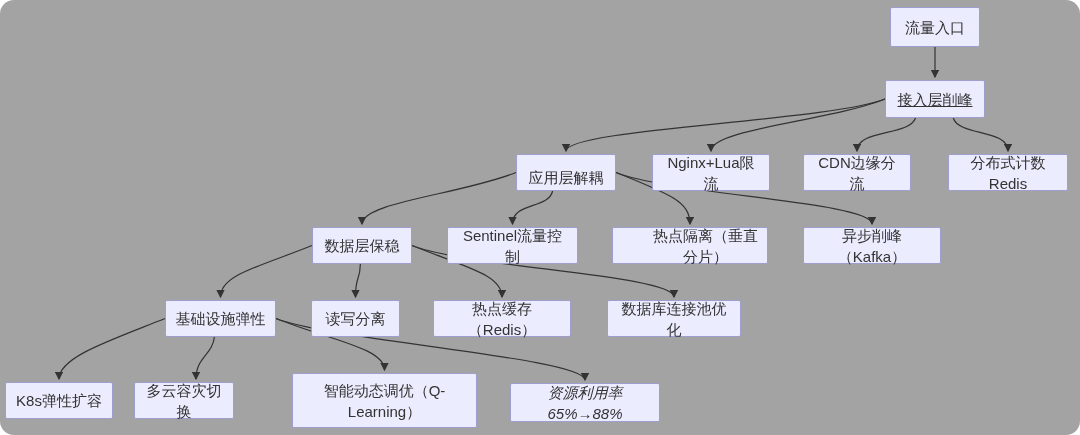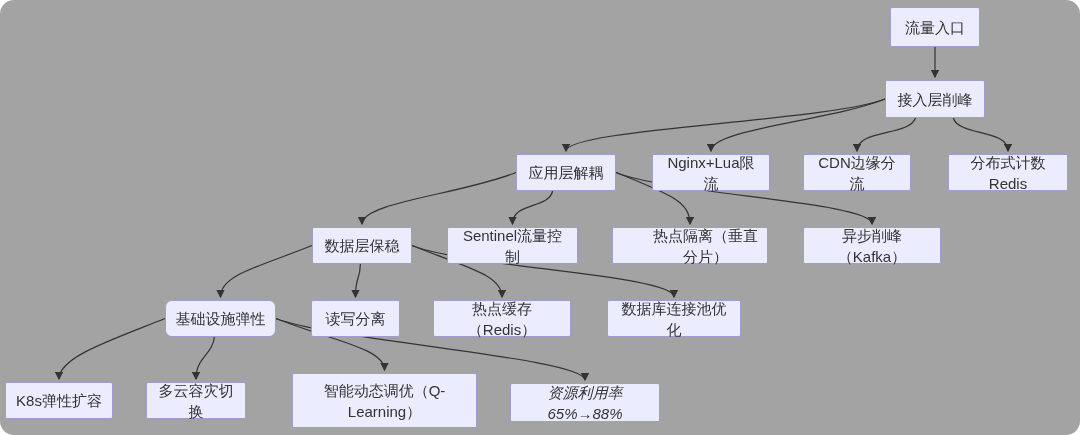--- a/index.html
+++ b/index.html
@@ -66,25 +66,25 @@
       <path d="M 412 245.5 C 467 267.5, 674 275, 674 297" class="edge" marker-end="url(#arrowhead)"></path>
       <path d="M 165 318.5 C 110 340.5, 59 357, 59 379" class="edge" marker-end="url(#arrowhead)"></path>
       <path d="M 214.375 337 C 212.5375 355, 196 357, 196 379" class="edge" marker-end="url(#arrowhead)"></path>
       <path d="M 276 318.5 C 331 340.5, 384.5 348, 384.5 370" class="edge" marker-end="url(#arrowhead)"></path>
       <path d="M 276 318.5 C 331 340.5, 585 358, 585 380" class="edge" marker-end="url(#arrowhead)"></path>
     </svg>
 
   <div class="node" style="left:890px; top:7px;  width:90px;  height:40px;">
       <span>流量入口</span>
     </div>
-  <div class="node" style="left:885px; top:80px; width:100px; height:38px;">
+  <div class="node" style="left:885px; top:80px; width:100px; height:38px;text-decoration:underline;">
       <span>接入层削峰</span>
     </div>
 
-  <div class="node" style="left:516px; top:154px; width:100px; height:37px;">
+  <div class="node" style="left:516px; top:154px; width:100px; height:37px;align-items:flex-end;">
       <span>应用层解耦</span>
     </div>
   <div class="node" style="left:652px; top:154px; width:118px; height:37px;">
       <span>Nginx+Lua限流</span>
     </div>
   <div class="node" style="left:803px; top:154px; width:108px; height:37px;">
       <span>CDN边缘分流</span>
     </div>
   <div class="node" style="left:948px; top:154px; width:120px; height:37px;">
       <span>分布式计数Redis</span>
@@ -96,37 +96,37 @@
   <div class="node" style="left:447px; top:227px; width:131px; height:37px;justify-content:center;">
       <span>Sentinel流量控制</span>
     </div>
   <div class="node" style="left:612px; top:227px; width:156px; height:37px;padding-left:39px;">
       <span>热点隔离（垂直分片）</span>
     </div>
   <div class="node" style="left:803px; top:227px; width:138px; height:37px;">
       <span>异步削峰（Kafka）</span>
     </div>
 
-  <div class="node" style="left:165px; top:300px; width:111px; height:37px;border-radius:7px;">
+  <div class="node" style="left:165px; top:300px; width:111px; height:37px;">
       <span>基础设施弹性</span>
     </div>
   <div class="node" style="left:311px; top:300px; width:89px;  height:37px;">
       <span>读写分离</span>
     </div>
   <div class="node" style="left:433px; top:300px; width:138px; height:37px;">
       <span>热点缓存（Redis）</span>
     </div>
   <div class="node" style="left:607px; top:300px; width:134px; height:37px;">
       <span>数据库连接池优化</span>
     </div>
 
   <div class="node" style="left:5px;   top:382px; width:108px; height:37px;">
       <span>K8s弹性扩容</span>
     </div>
-  <div class="node" style="left:146px; top:382px; width:100px; height:37px;">
+  <div class="node" style="left:134px; top:382px; width:100px; height:37px;">
       <span>多云容灾切换</span>
     </div>
   <div class="node" style="left:292px; top:373px; width:185px; height:55px;">
       <span>智能动态调优（Q-Learning）</span>
     </div>
   <div class="node" style="left:510px; top:383px; width:150px; height:39px;font-style:italic;">
       <span>资源利用率65%→88%</span>
     </div>
 
 </div>

